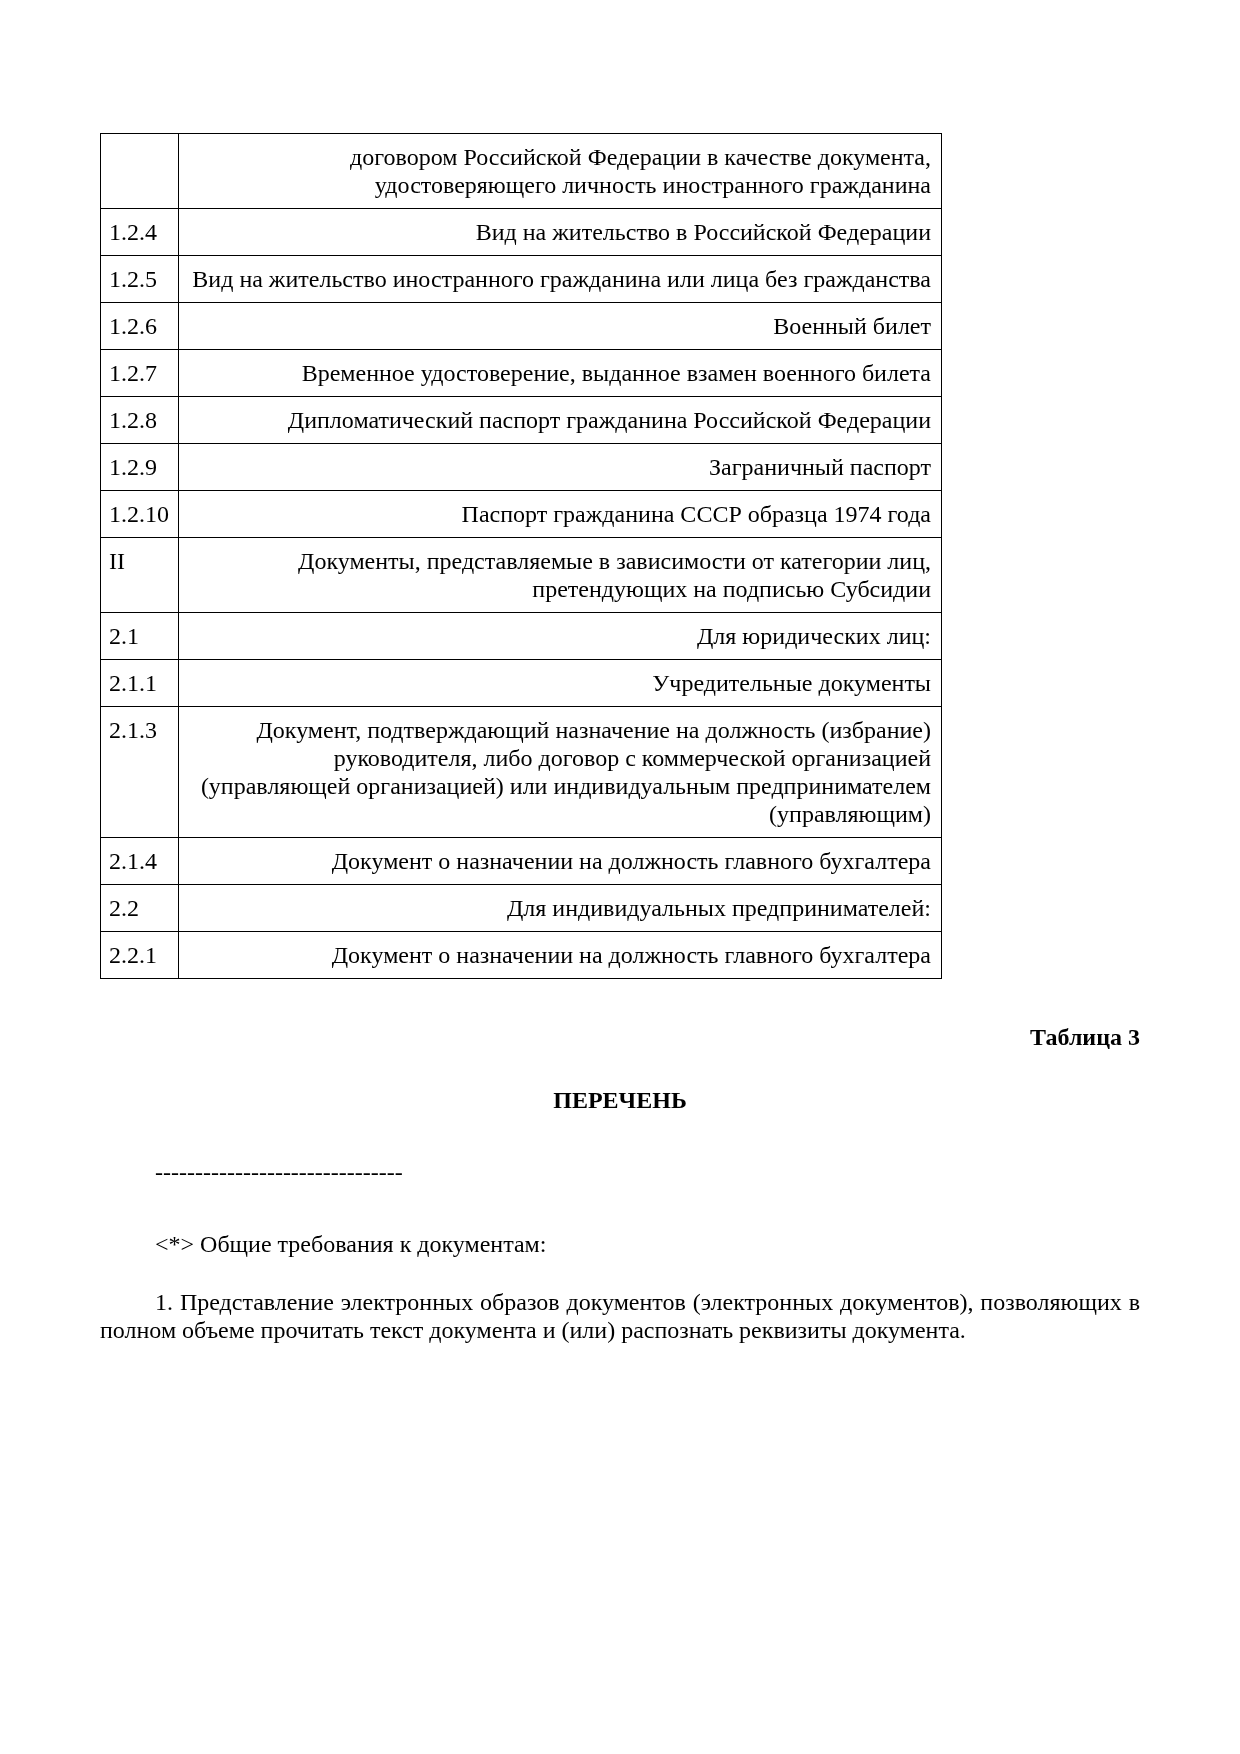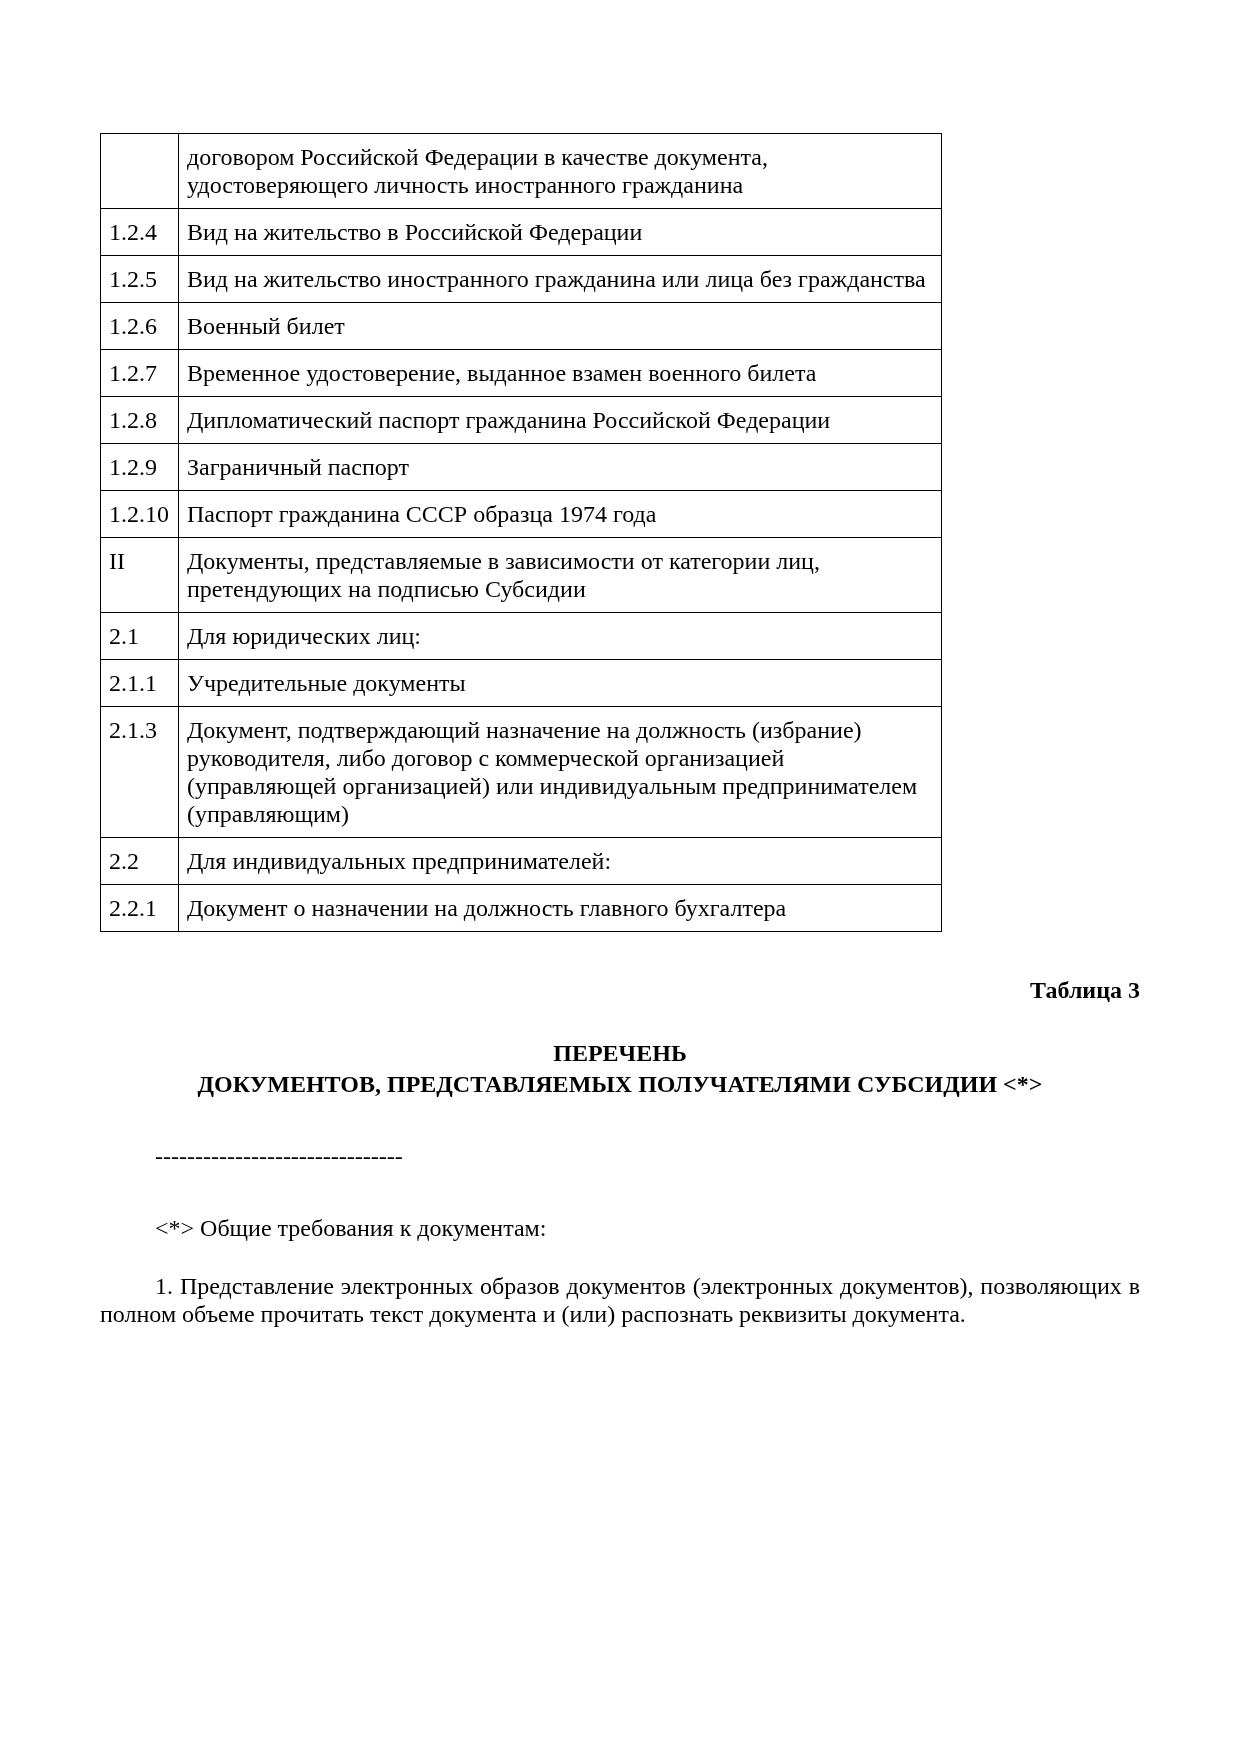--- a/index.html
+++ b/index.html
@@ -19,21 +19,21 @@
     border-collapse: collapse;
     width: 842px;
     table-layout: fixed;
   }
   table.doc td {
     border: 1px solid #000000;
     vertical-align: top;
     padding: 9px 10px 9px 8px;
   }
   td.num { width: 78px; }
-  td.txt { padding-left: 11px; padding-right: 14px; }
+  td.txt { padding-left: 11px; padding-right: 14px; text-align: right; }
   .caption {
     text-align: right;
     margin-top: 44px;
     font-weight: bold;
   }
   .heading {
     text-align: center;
     font-weight: bold;
     margin-top: 34px;
   }
@@ -102,35 +102,38 @@
       </tr>
       <tr>
         <td class="num">2.1.1</td>
         <td class="txt">Учредительные документы</td>
       </tr>
       <tr>
         <td class="num">2.1.3</td>
         <td class="txt">Документ, подтверждающий назначение на должность (избрание) руководителя, либо договор с коммерческой организацией (управляющей организацией) или индивидуальным предпринимателем (управляющим)</td>
       </tr>
       <tr>
+        <td class="num">2.1.4</td>
+        <td class="txt">Документ о назначении на должность главного бухгалтера</td>
+      </tr>
+      <tr>
         <td class="num">2.2</td>
         <td class="txt">Для индивидуальных предпринимателей:</td>
       </tr>
       <tr>
         <td class="num">2.2.1</td>
         <td class="txt">Документ о назначении на должность главного бухгалтера</td>
       </tr>
     </tbody>
   </table>
 
   <div class="caption">Таблица 3</div>
 
   <div class="heading">
     <div>ПЕРЕЧЕНЬ</div>
-    <div>ДОКУМЕНТОВ, ПРЕДСТАВЛЯЕМЫХ ПОЛУЧАТЕЛЯМИ СУБСИДИИ &lt;*&gt;</div>
   </div>
 
   <div class="divider">-------------------------------</div>
 
   <div class="intro">&lt;*&gt; Общие требования к документам:</div>
 
   <p class="para">1. Представление электронных образов документов (электронных документов), позволяющих в полном объеме прочитать текст документа и (или) распознать реквизиты документа.</p>
 
 </div>
 

